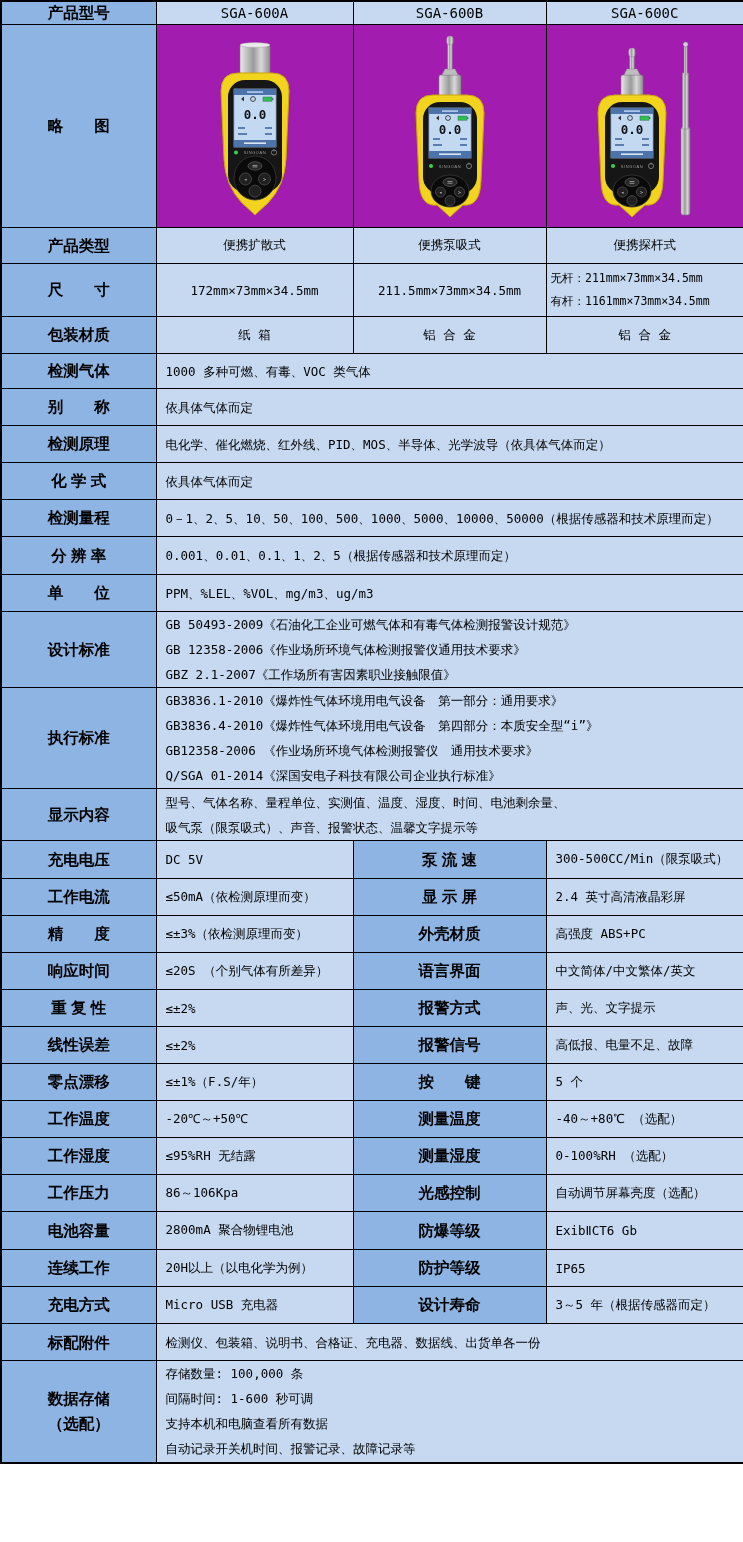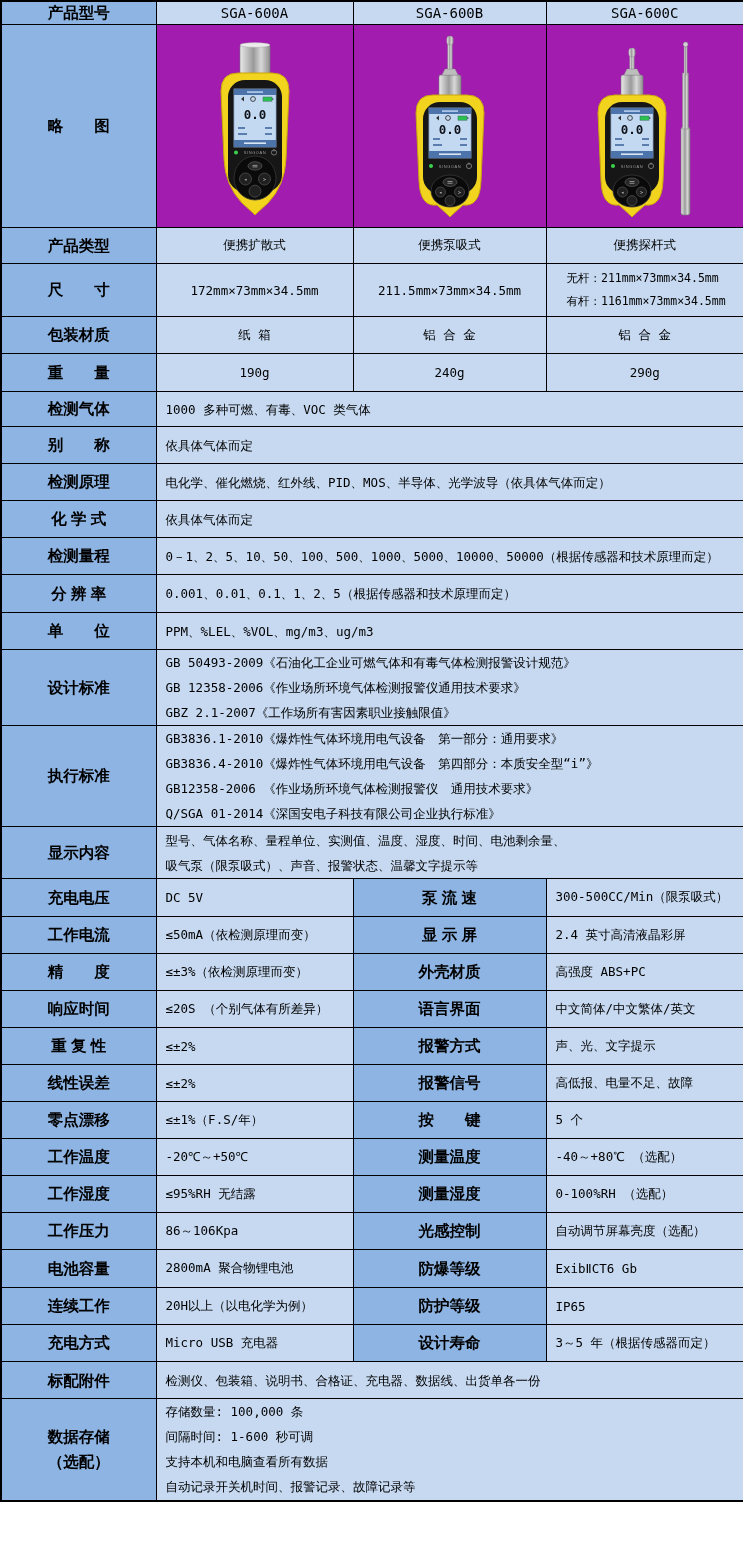--- a/index.html
+++ b/index.html
@@ -6,21 +6,21 @@
   html,body{background:#ffffff}
   .wrap{width:743px;height:1542px;overflow:hidden;background:#fff}
   table{border-collapse:collapse;table-layout:fixed;width:743px;border:2px solid #000}
   td{border:1px solid #000;overflow:hidden;padding:0 6px;color:#000;vertical-align:middle}
   .lbl{background:#8DB4E2;font-family:"Liberation Sans","DejaVu Sans",sans-serif;
        font-weight:bold;font-size:15.5px;text-align:center;white-space:pre-line;line-height:22px}
   .val{background:#C6D9F1;font-family:"DejaVu Sans Mono","Liberation Mono",monospace;font-size:12.5px}
   .c{text-align:center}
   .l{text-align:left;padding-left:9px;padding-right:4px}
   .pre{white-space:pre-line;line-height:25px}
-  .dims{font-size:11.5px;line-height:23px;padding-left:20px;padding-right:2px}
+  .dims{font-size:11.5px;line-height:23px;padding-left:4px;padding-right:2px}
   .model{font-size:14px}
   .img{background:#a21caf;text-align:center;vertical-align:middle;padding:4px}
   .img svg{display:block;margin:2px auto 0 auto}
 </style>
 </head>
 <body>
 
 <div class="wrap">
   <table>
     <colgroup>
@@ -233,26 +233,20 @@
           <td class="val c">211.5mm×73mm×34.5mm</td>
           <td class="val c pre dims l">无杆：211mm×73mm×34.5mm
 有杆：1161mm×73mm×34.5mm</td>
         </tr>
         <tr style="height: 37px; margin-top: 44px;">
           <td class="lbl">包装材质</td>
           <td class="val c">纸 箱</td>
           <td class="val c">铝 合 金</td>
           <td class="val c">铝 合 金</td>
         </tr>
-        <tr style="height: 38px;">
-          <td class="lbl">重　　量</td>
-          <td class="val c">190g</td>
-          <td class="val c">240g</td>
-          <td class="val c">290g</td>
-        </tr>
         <tr style="height: 35px;">
           <td class="lbl">检测气体</td>
           <td class="val l pre" colspan="3">1000 多种可燃、有毒、VOC 类气体</td>
         </tr>
         <tr style="height: 37px; margin-top: 8px;">
           <td class="lbl">别　　称</td>
           <td class="val l pre" colspan="3">依具体气体而定</td>
         </tr>
         <tr style="height: 37px;">
           <td class="lbl">检测原理</td>

